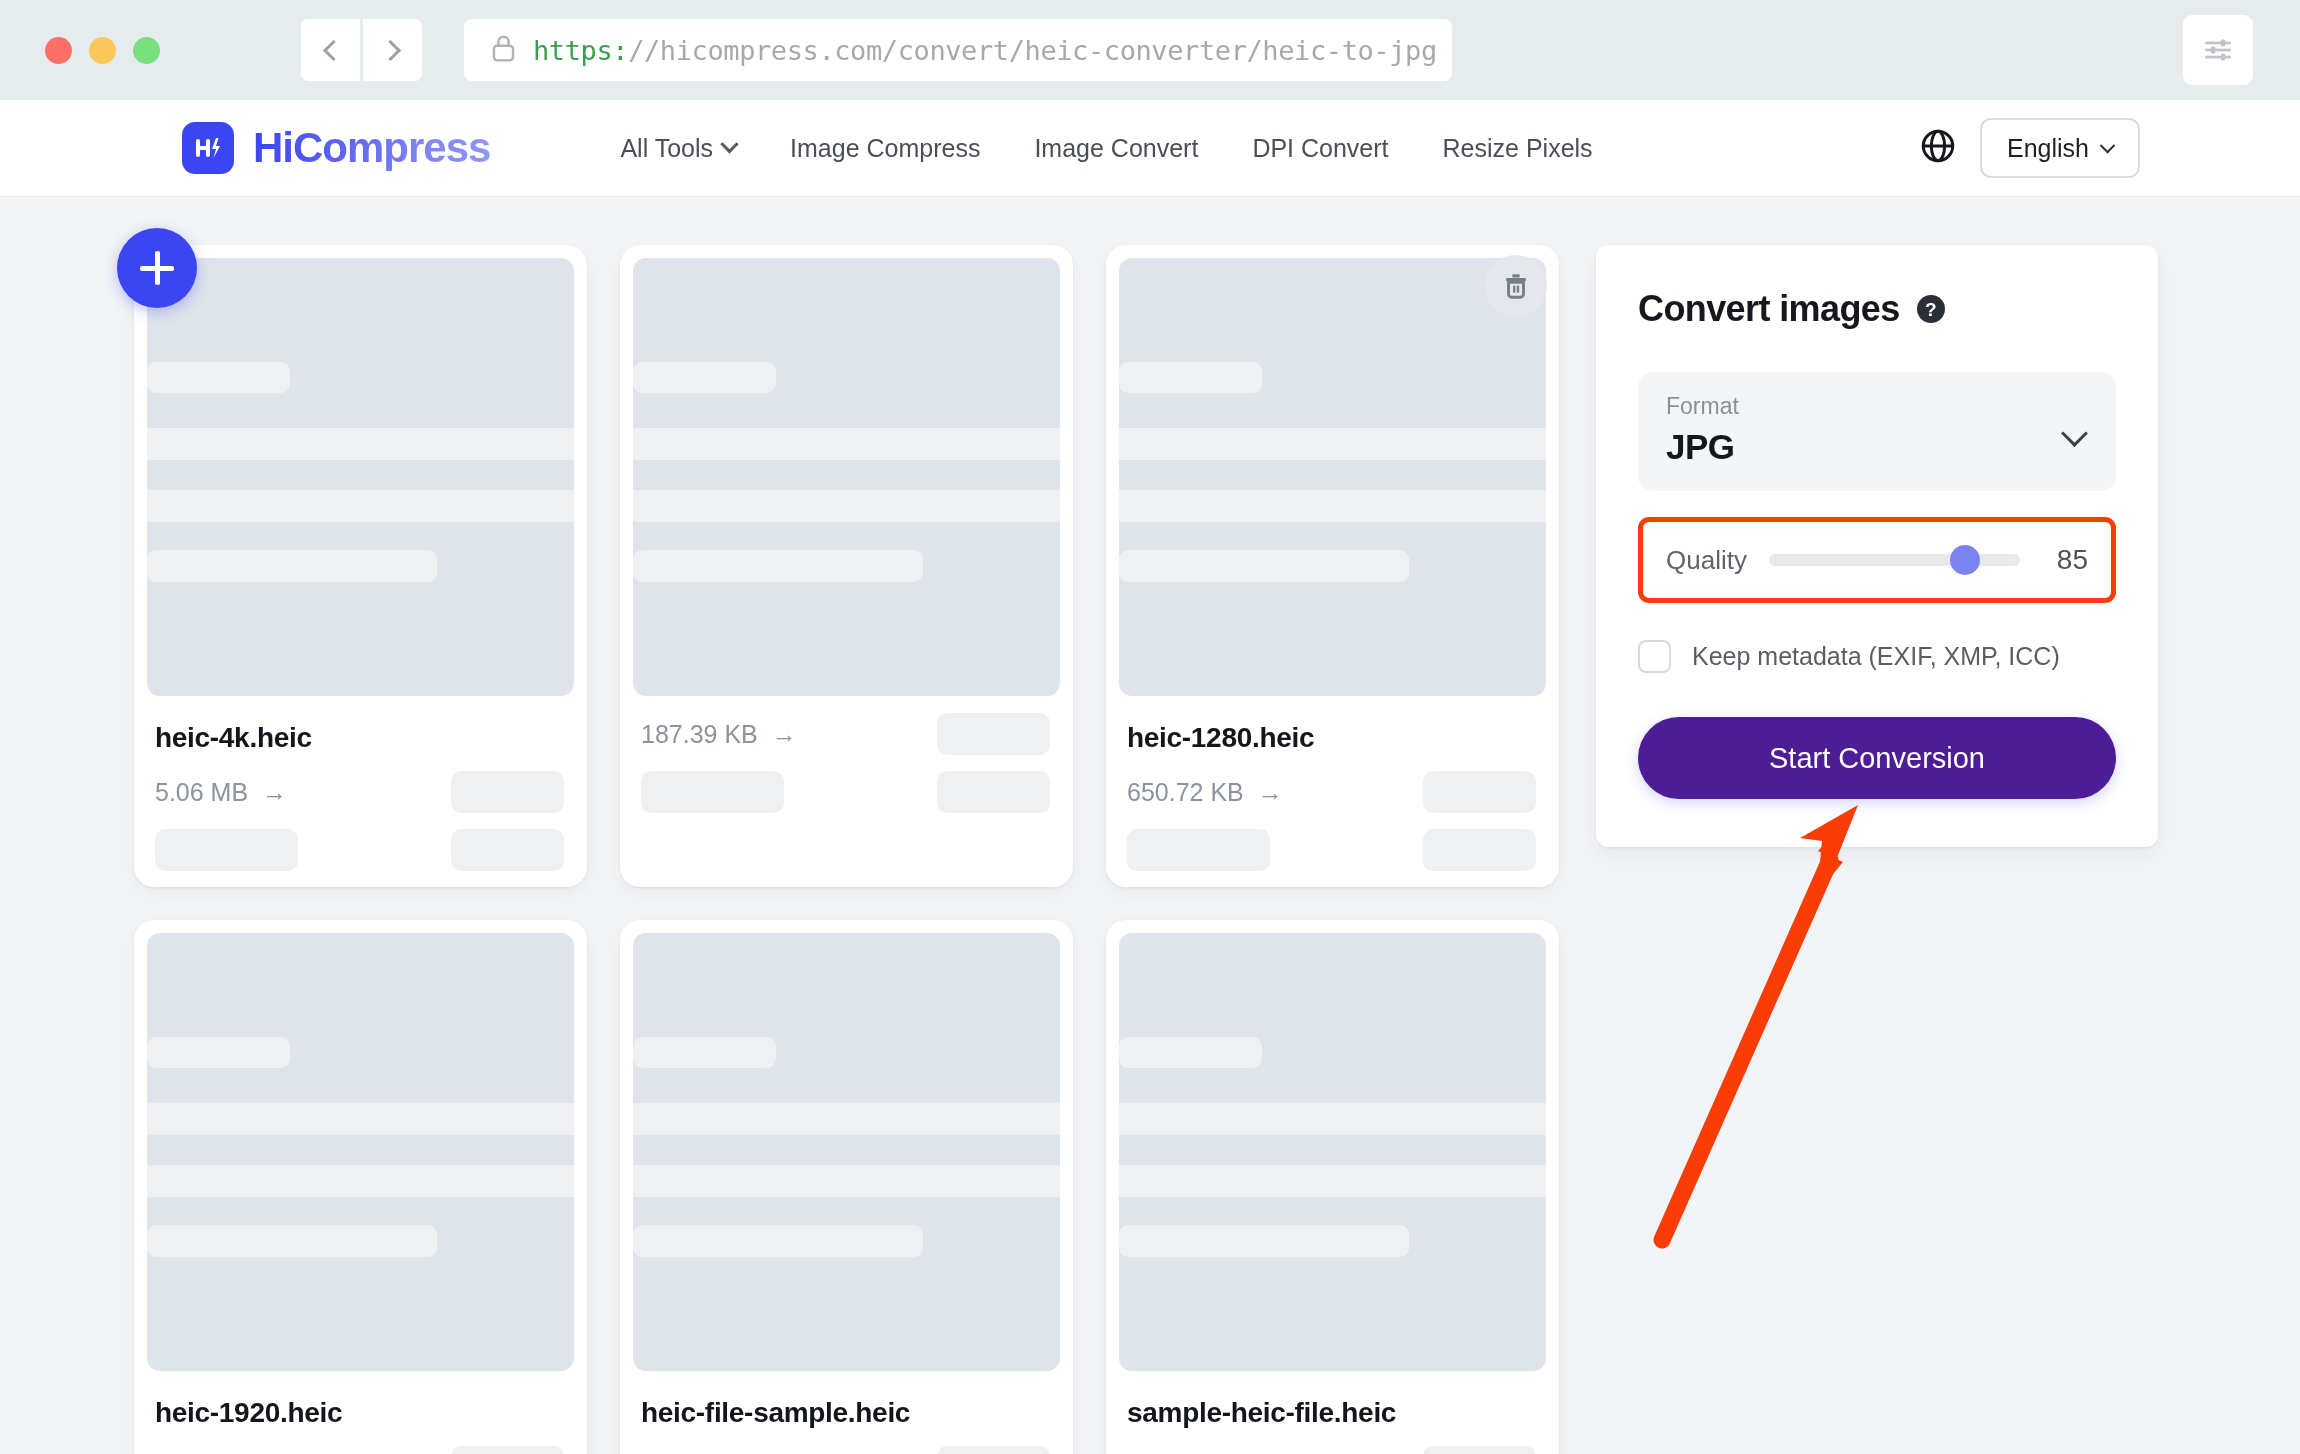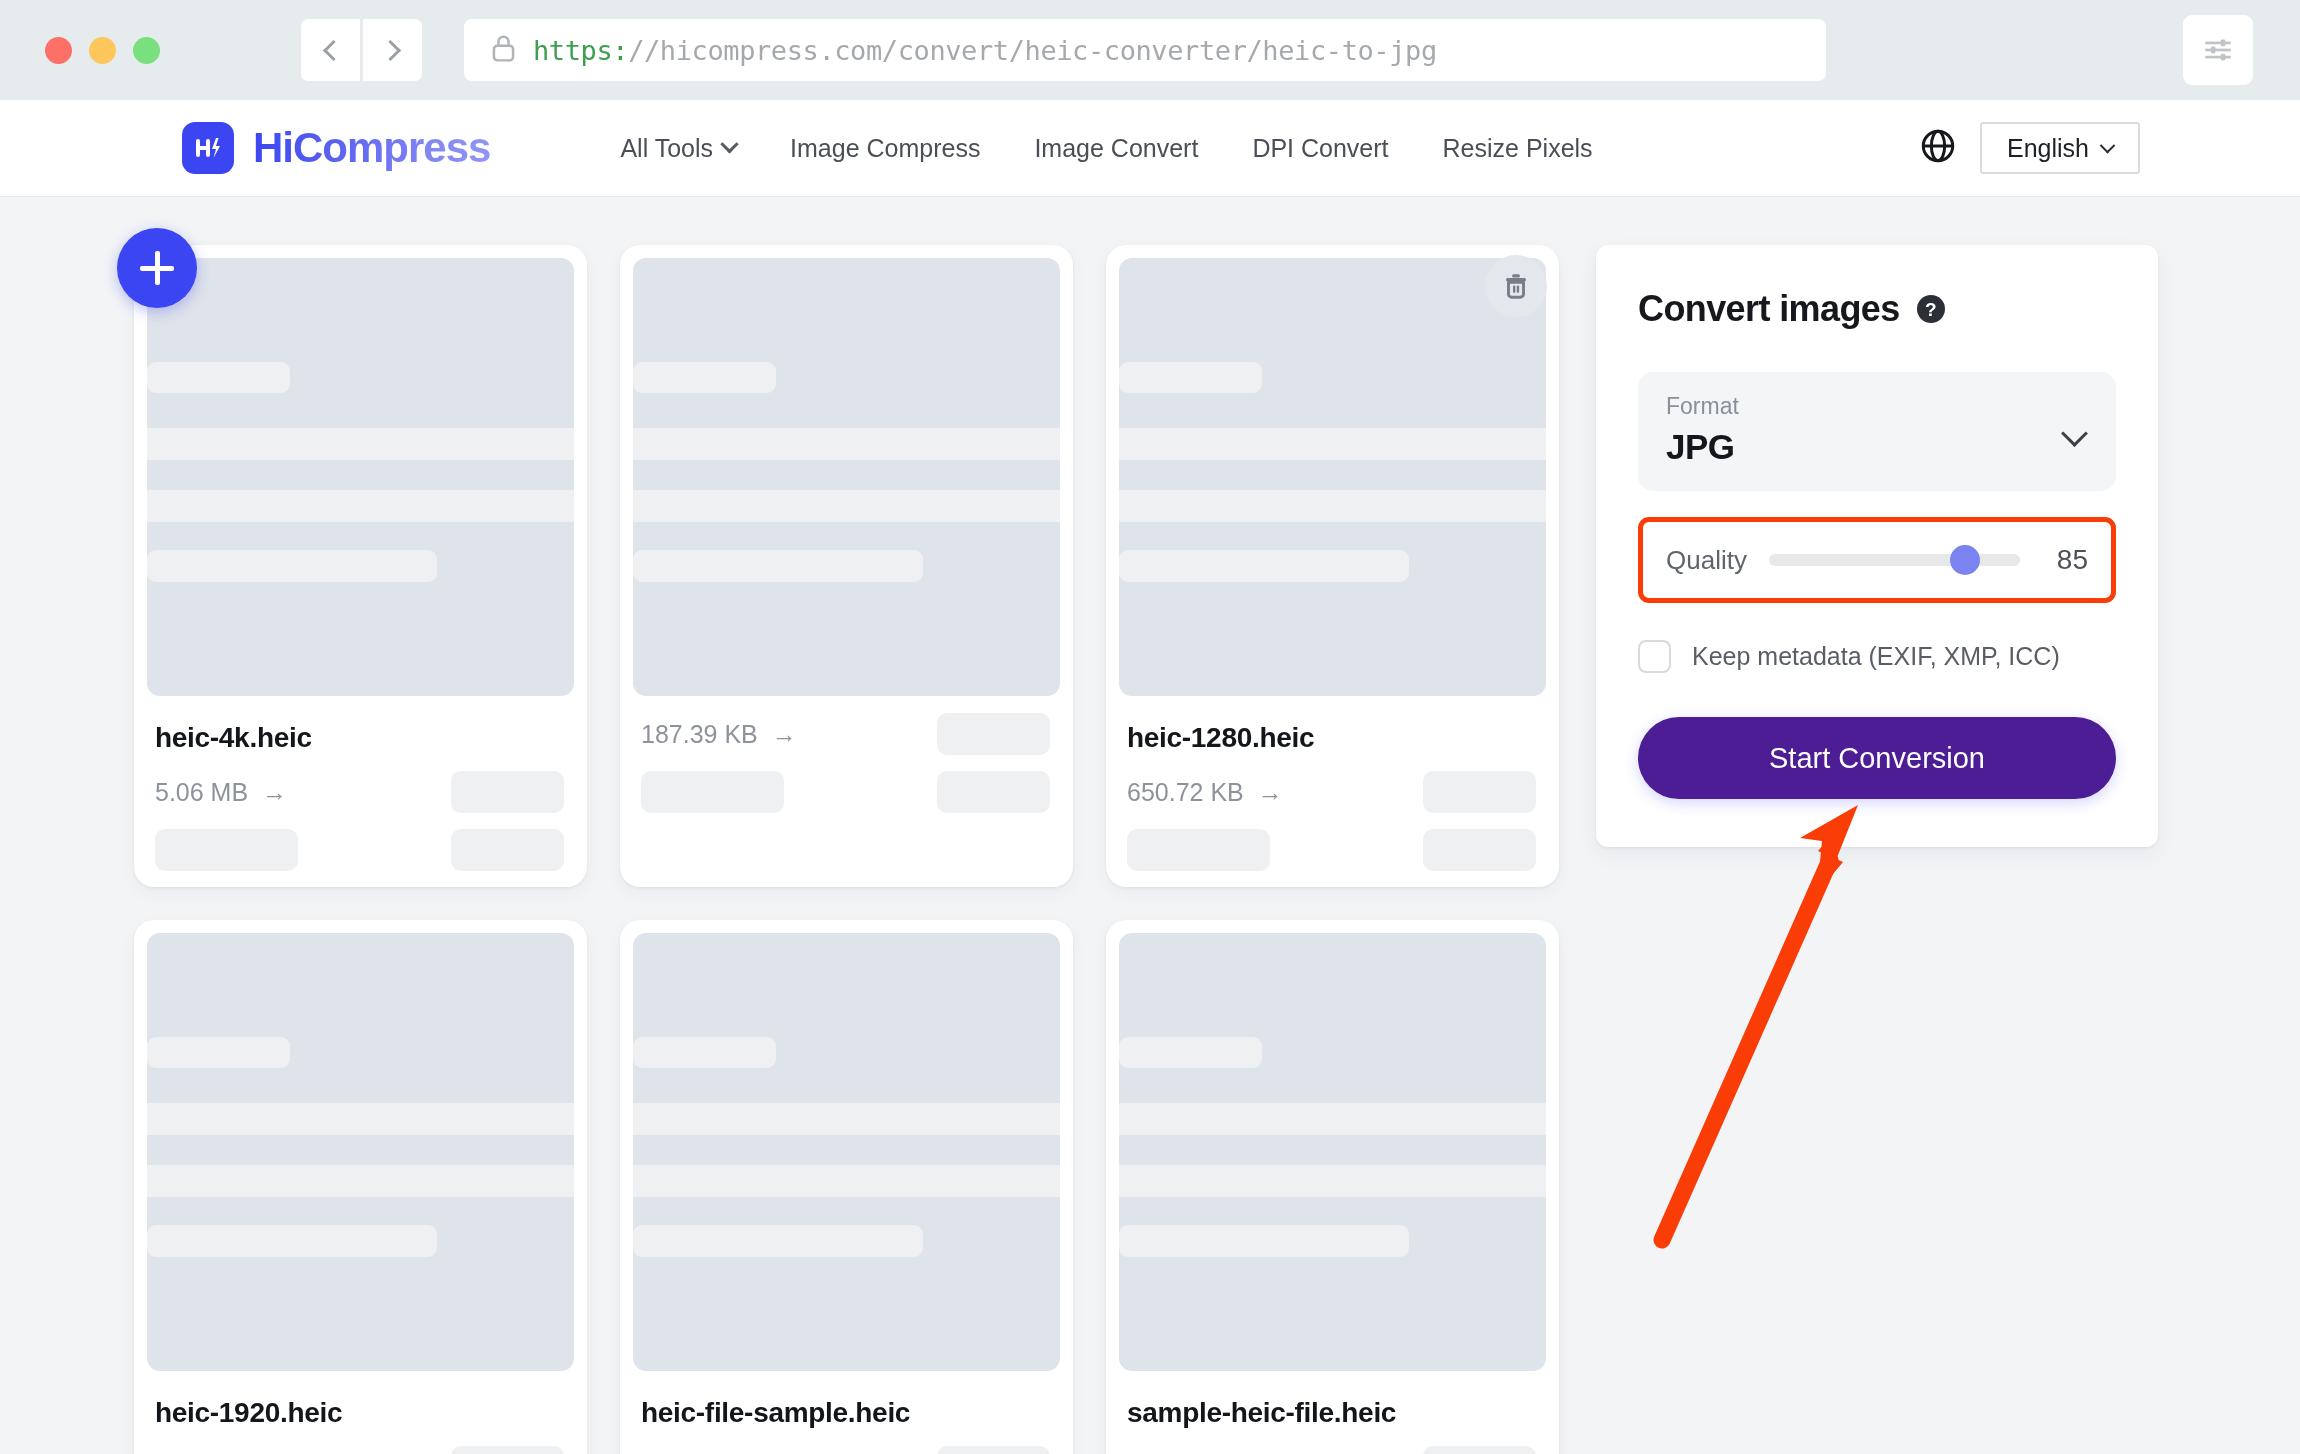--- a/index.html
+++ b/index.html
@@ -51,21 +51,21 @@
     font-weight: 300;
     line-height: 1;
   }
   .nav-btn + .nav-btn { margin-left: 3px; }
   .nav-chev { display:block; width:15px; height:15px; border-top:3px solid #9aa0a6; border-right:3px solid #9aa0a6; }
   .nav-chev.left  { transform: rotate(-135deg); margin-left: 5px; }
   .nav-chev.right { transform: rotate(45deg); margin-right: 5px; }
 
   .url-bar {
     margin-left: 42px;
-    width: 1362px;
+    width: 988px;
     height: 62px;
     background: #ffffff;
     border-radius: 8px;
     display: flex;
     align-items: center;
     padding: 0 26px;
     gap: 16px;
   }
   .lock-icon { flex: 0 0 auto; }
   .url-text {
@@ -144,23 +144,23 @@
   }
 
   .header-right {
     position: absolute;
     right: 160px;
     display: flex;
     align-items: center;
     gap: 23px;
   }
   .lang-select {
-    height: 52px;
+    height: 60px;
     border: 2px solid #d9dbdf;
-    border-radius: 3px;
+    border-radius: 11px;
     display: flex;
     align-items: center;
     gap: 13px;
     padding: 0 25px;
     font-size: 25px;
     color: #1d2025;
     background: #fff;
   }
   .chev-down-sm {
     width: 11px; height: 11px;

